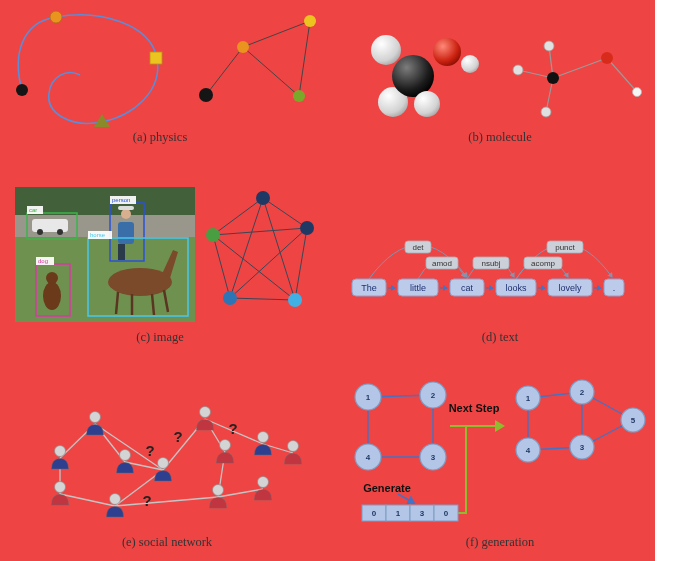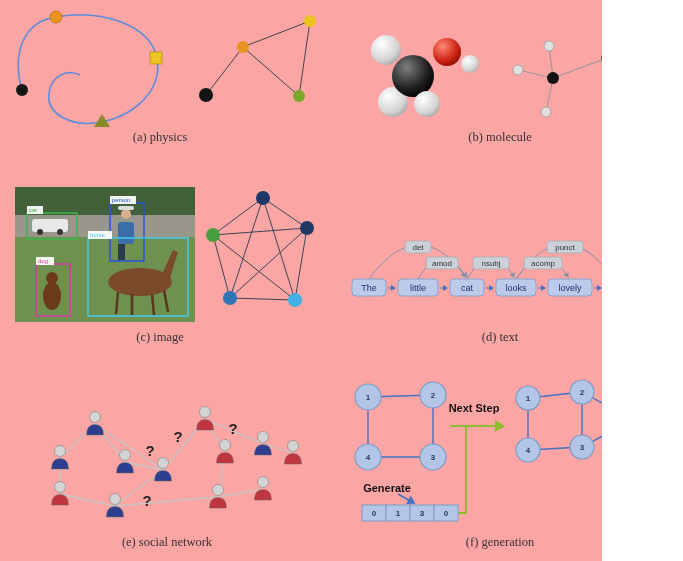--- a/index.html
+++ b/index.html
@@ -1,16 +1,16 @@
 <!DOCTYPE html>
 <html><head>
 <meta charset="utf-8">
 <style>
   html,body{margin:0;padding:0;background:#fff;}
-  .page{width:602px;height:561px;position:relative;background:#fca5a5;overflow:hidden;}
+  .page{width:655px;height:561px;position:relative;background:#ef4444;overflow:hidden;}
   svg{display:block;}
   .caption{font:12.5px "Liberation Serif", serif;fill:#333;}
   .edge{stroke:#444;stroke-width:1;}
   .k5edge{stroke:#3a4656;stroke-width:1;}
   .medge{stroke:#9a9a9a;stroke-width:1.2;}
   .arc{fill:none;stroke:#8593ad;stroke-width:1;}
   .wordbox{fill:#bccbe9;stroke:#8aa0cc;stroke-width:1;}
   .wordtext{font:9px "Liberation Sans", sans-serif;fill:#1f3070;}
   .arclabelbox{fill:#ccd1d9;stroke:#a8adb5;stroke-width:0.8;}
   .arclabeltext{font:8px "Liberation Sans", sans-serif;fill:#333;}

